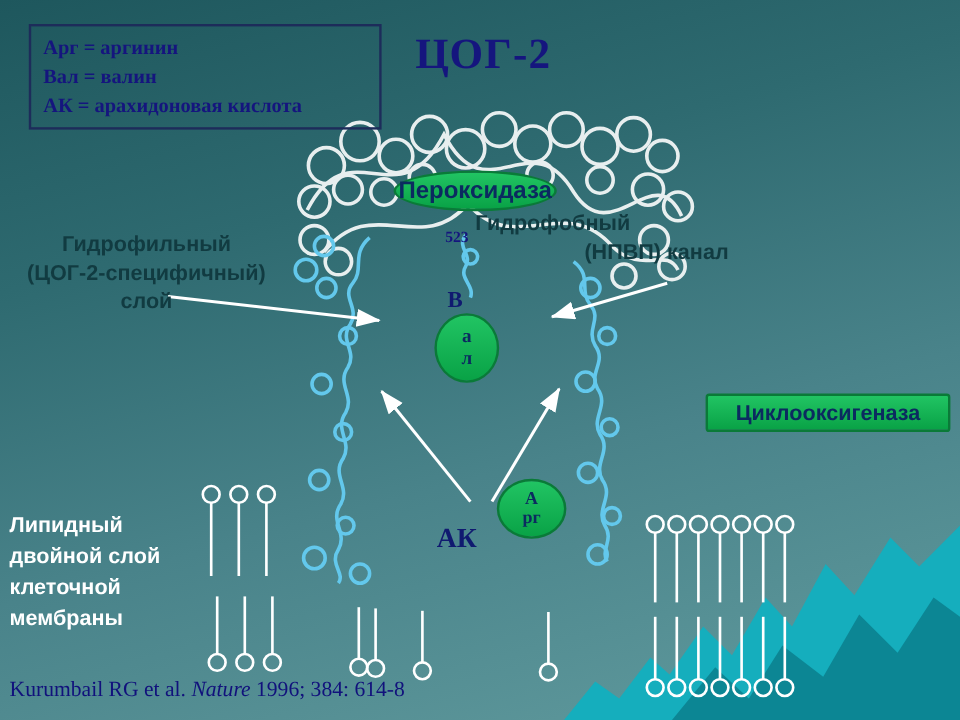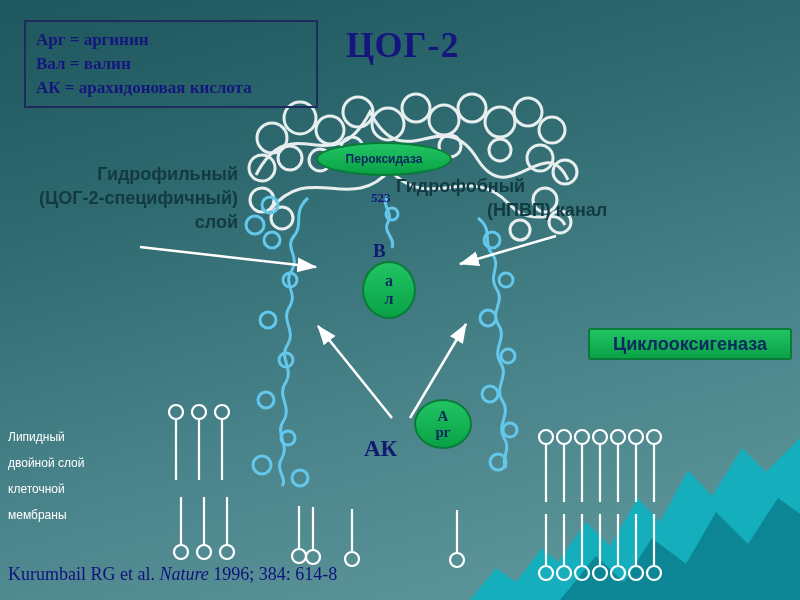--- a/index.html
+++ b/index.html
@@ -10,39 +10,39 @@
   }
   .abs{position:absolute;}
   .serif{font-family:"Liberation Serif",serif;}
   .sans{font-family:"Liberation Sans",sans-serif;}
   .legend-box{
     left:24px;top:20px;width:270px;padding:6px 10px;
     border:2px solid #1d2c5a;font-size:17px;font-weight:bold;line-height:24px;color:#15157e;
   }
   .page-title{left:346px;top:24px;font-size:36px;font-weight:bold;color:#15157e;letter-spacing:1px;}
   .channel-label{color:#113b41;font-weight:bold;font-size:18px;}
-  .hydrophilic{left:6px;top:162px;width:232px;text-align:right;line-height:24px;}
+  .hydrophilic{left:6px;top:191px;width:232px;text-align:center;line-height:24px;}
   .hphob1{left:396px;top:176px;}
   .hphob2{left:487px;top:200px;}
   .residue{left:371px;top:190px;font-size:13px;font-weight:bold;color:#15157e;}
   .green-pill{
     background:linear-gradient(#21c463,#09a246);
     border:2px solid #0a7a38;
     display:flex;align-items:center;justify-content:center;
     color:#0b2a60;font-weight:bold;
   }
-  .peroxidase{left:316px;top:142px;width:132px;height:30px;border-radius:50%;font-size:12px;}
+  .peroxidase{left:328px;top:142px;width:132px;height:30px;border-radius:50%;font-size:20px;}
   .cyclo{left:588px;top:328px;width:200px;height:28px;border-radius:3px;font-size:18px;}
   .val-b{left:373px;top:240px;font-size:19px;font-weight:bold;color:#101a70;}
   .val-ellipse{left:362px;top:261px;width:50px;height:54px;border-radius:50%;
     flex-direction:column;line-height:1.15;font-size:16px;}
   .arg-ellipse{left:414px;top:399px;width:54px;height:46px;border-radius:50%;
     flex-direction:column;line-height:1.1;font-size:15px;}
   .substrate{left:364px;top:436px;font-size:23px;font-weight:bold;color:#101a70;}
-  .membrane{left:8px;top:424px;color:#ffffff;font-weight:normal;font-size:12px;line-height:26px;}
+  .membrane{left:8px;top:424px;color:#ffffff;font-weight:bold;font-size:18px;line-height:26px;}
   .citation{left:8px;top:564px;font-size:18px;font-weight:normal;color:#11117c;}
   .citation .it{font-style:italic;}
   svg.layer{position:absolute;left:0;top:0;}
 </style>
 </head>
 <body>
 
 <div class="slide">
 
   <svg class="layer" width="800" height="600" viewBox="0 0 800 600">

